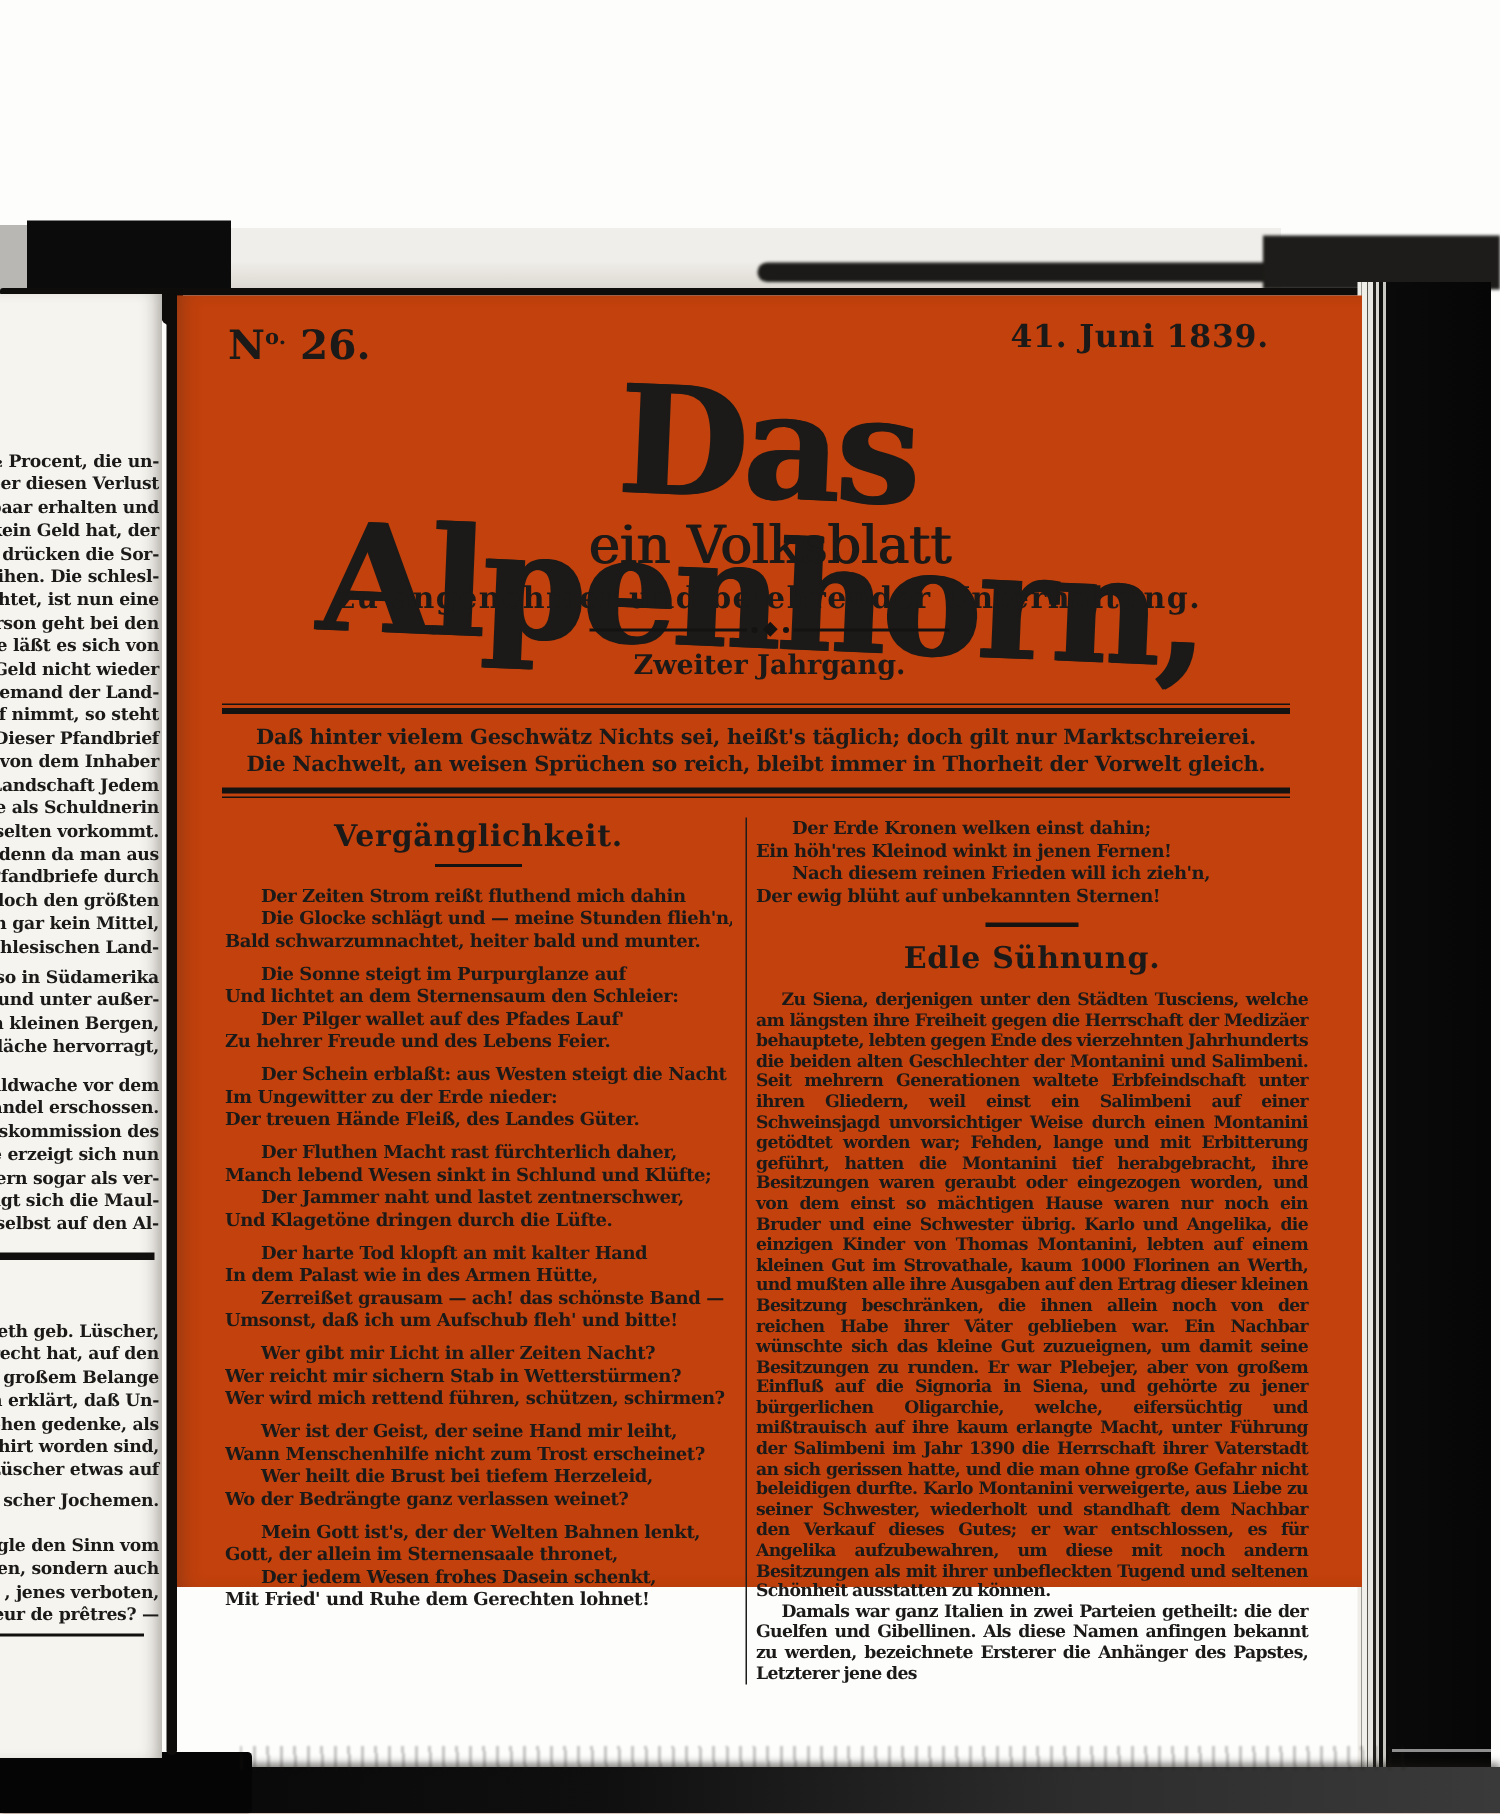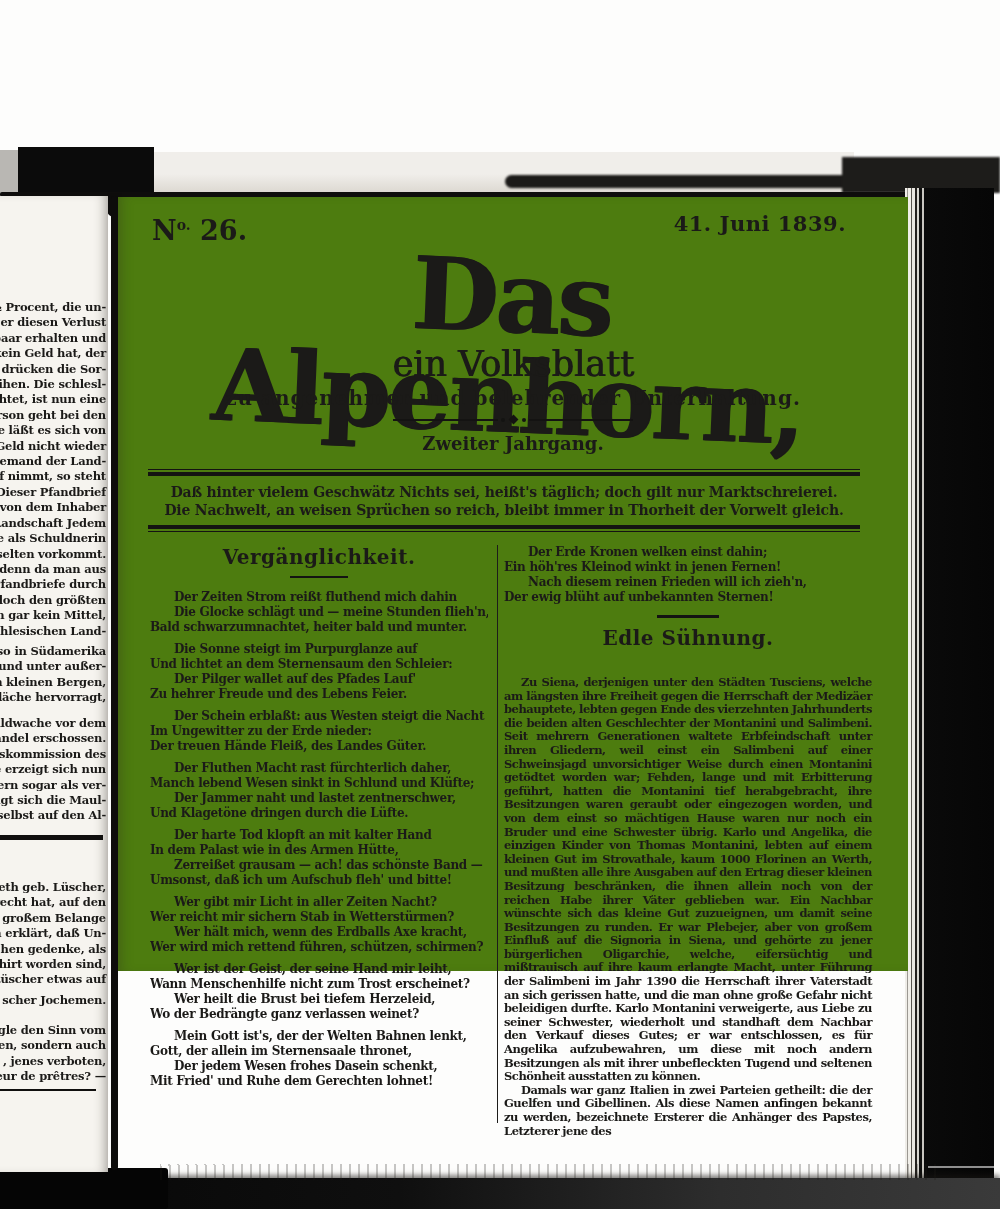--- a/index.html
+++ b/index.html
@@ -36,21 +36,21 @@
 
   
   #left-strip{left:0;top:196px;width:108px;height:976px;overflow:hidden;background:#f6f4ef;
               box-shadow:inset -9px 0 12px -7px rgba(45,40,33,.45);}
   .frag-block{position:absolute;left:-140px;width:246px;text-align:right;}
   .frag-line{font-size:11.5px;line-height:15.4px;font-weight:bold;white-space:nowrap;letter-spacing:-.2px;}
   .frag-rule-heavy{position:absolute;left:0;top:639px;width:103px;height:5px;background:#100f0e;}
   .frag-rule-thin{position:absolute;left:0;top:893px;width:96px;height:2px;background:#100f0e;}
 
   
-  #main-page{left:118px;top:197px;width:790px;height:774px;background:#4d7c0f;
+  #main-page{left:118px;top:197px;width:790px;height:861px;background:#c2410c;
              box-shadow:inset 9px 0 14px -8px rgba(45,40,33,.40);}
   .issue{left:34px;top:18px;font-size:27px;font-weight:bold;}
   .issue sup{font-size:14px;}
   .date{right:62px;top:14px;font-size:21px;font-weight:bold;letter-spacing:.5px;}
   .masthead{left:0;right:8px;top:50px;text-align:center;font-size:100px;line-height:1;
             font-weight:bold;letter-spacing:-3px;transform:rotate(2.4deg);
             text-shadow:1.5px 0 0 currentColor;}
   .subtitle{left:0;right:0;top:147px;text-align:center;font-size:35px;font-weight:normal;
             text-shadow:1px 0 0 currentColor;}
   .tagline{left:0;right:0;top:189px;text-align:center;font-size:20px;font-weight:bold;letter-spacing:1px;}
@@ -72,21 +72,21 @@
   .col-left{width:338px;overflow:hidden;}
   .col-divider{width:1px;background:#1d1c1a;height:578px;margin:0 6px 0 9px;}
   .col-right{flex:1;min-width:0;}
 
   .poem-title{font-size:20px;font-weight:bold;text-align:center;letter-spacing:.5px;}
   .title-rule{width:58px;height:2px;background:#141312;margin:7px auto 12px;}
   .poem-stanza{margin-bottom:7px;}
   .poem-line{font-size:12px;line-height:15px;font-weight:bold;white-space:nowrap;letter-spacing:-.3px;}
   .poem-line.indent{padding-left:24px;}
   .mid-rule{width:62px;height:3px;background:#141312;margin:10px auto 8px;}
-  .story-title{font-size:20px;font-weight:bold;text-align:center;letter-spacing:.5px;margin-bottom:26px;}
+  .story-title{font-size:20px;font-weight:bold;text-align:center;letter-spacing:.5px;margin-bottom:10px;}
   .prose-para{font-size:11.5px;line-height:13.6px;font-weight:bold;text-align:justify;
               letter-spacing:-.45px;word-spacing:-.5px;text-indent:17px;}
 </style>
 </head>
 <body>
 
 <div id="scan">
 
   <div class="abs top-band-leftgray"></div>
   <div class="abs top-band-black"></div>
@@ -228,21 +228,20 @@
             </div>
             <div class="poem-stanza">
               <div class="poem-line indent">Der harte Tod klopft an mit kalter Hand</div>
               <div class="poem-line">In dem Palast wie in des Armen Hütte,</div>
               <div class="poem-line indent">Zerreißet grausam — ach! das schönste Band —</div>
               <div class="poem-line">Umsonst, daß ich um Aufschub fleh' und bitte!</div>
             </div>
             <div class="poem-stanza">
               <div class="poem-line indent">Wer gibt mir Licht in aller Zeiten Nacht?</div>
               <div class="poem-line">Wer reicht mir sichern Stab in Wetterstürmen?</div>
-              <div class="poem-line indent">Wer hält mich, wenn des Erdballs Axe kracht,</div>
               <div class="poem-line">Wer wird mich rettend führen, schützen, schirmen?</div>
             </div>
             <div class="poem-stanza">
               <div class="poem-line indent">Wer ist der Geist, der seine Hand mir leiht,</div>
               <div class="poem-line">Wann Menschenhilfe nicht zum Trost erscheinet?</div>
               <div class="poem-line indent">Wer heilt die Brust bei tiefem Herzeleid,</div>
               <div class="poem-line">Wo der Bedrängte ganz verlassen weinet?</div>
             </div>
             <div class="poem-stanza">
               <div class="poem-line indent">Mein Gott ist's, der der Welten Bahnen lenkt,</div>

